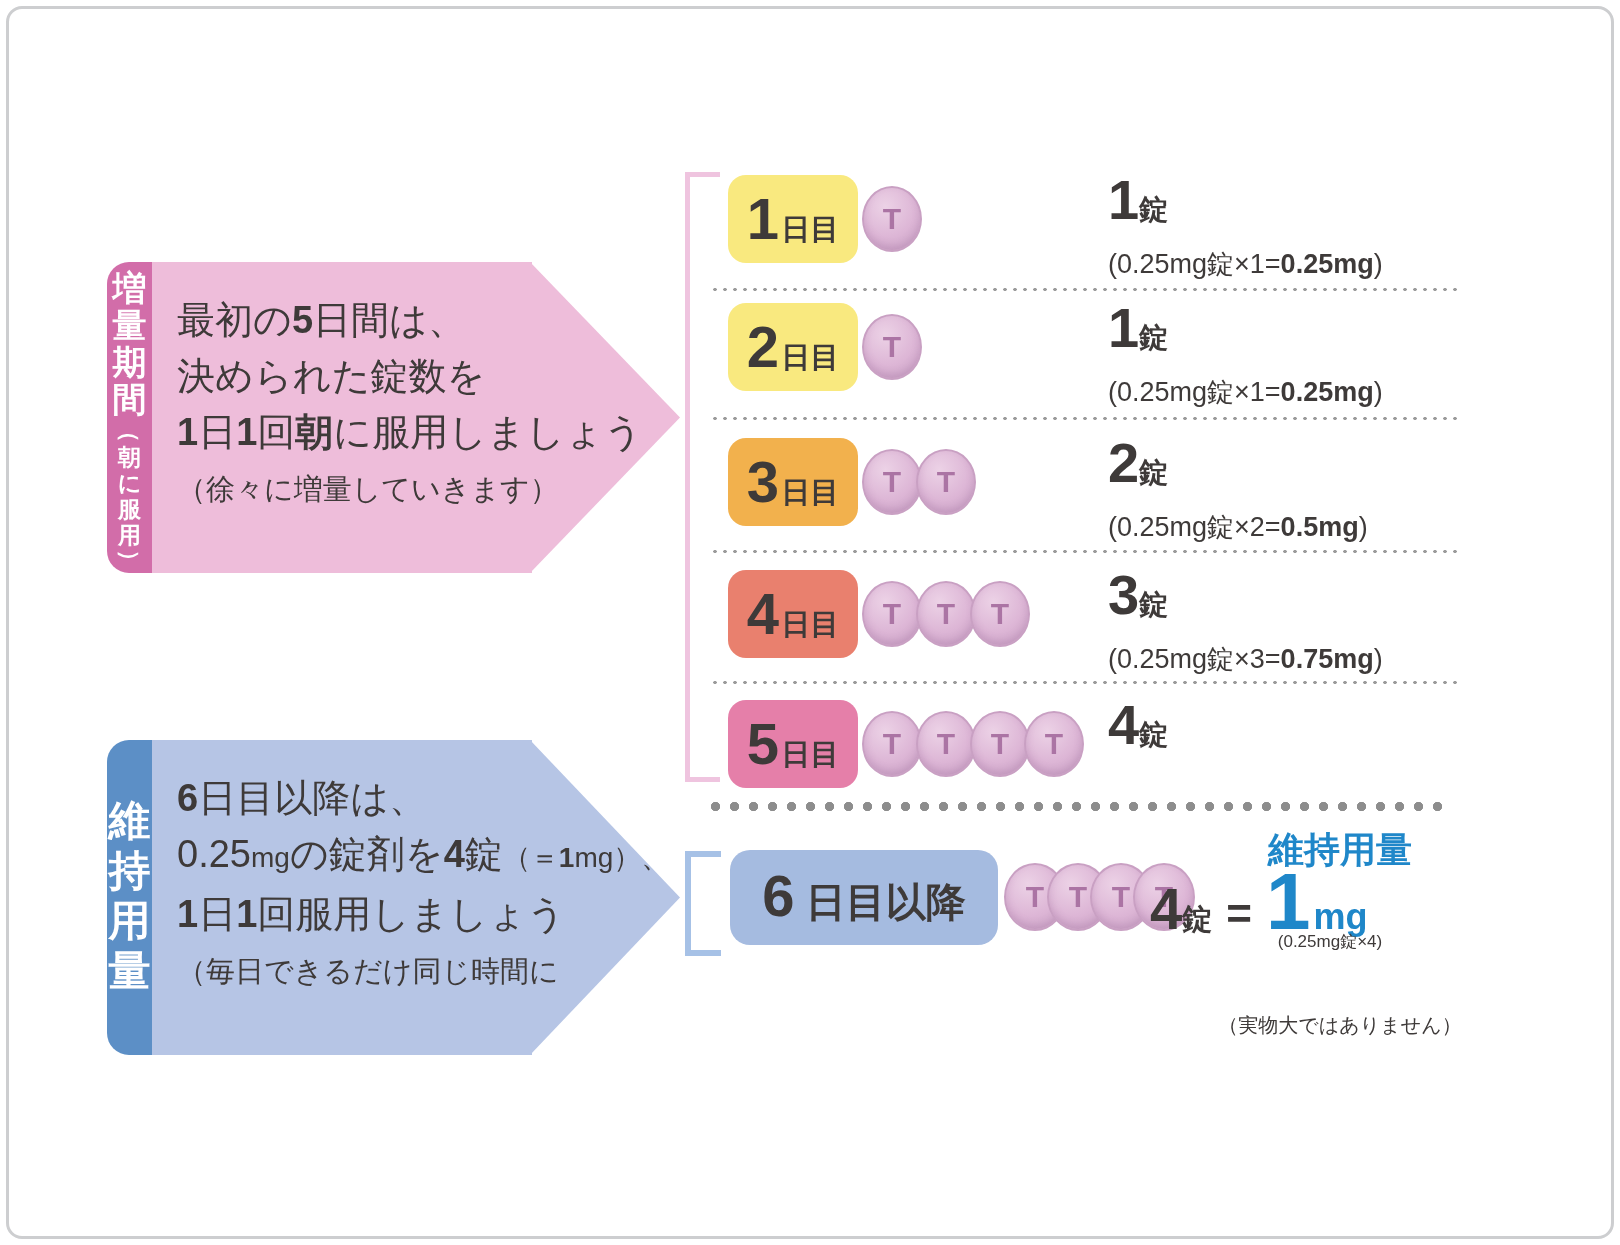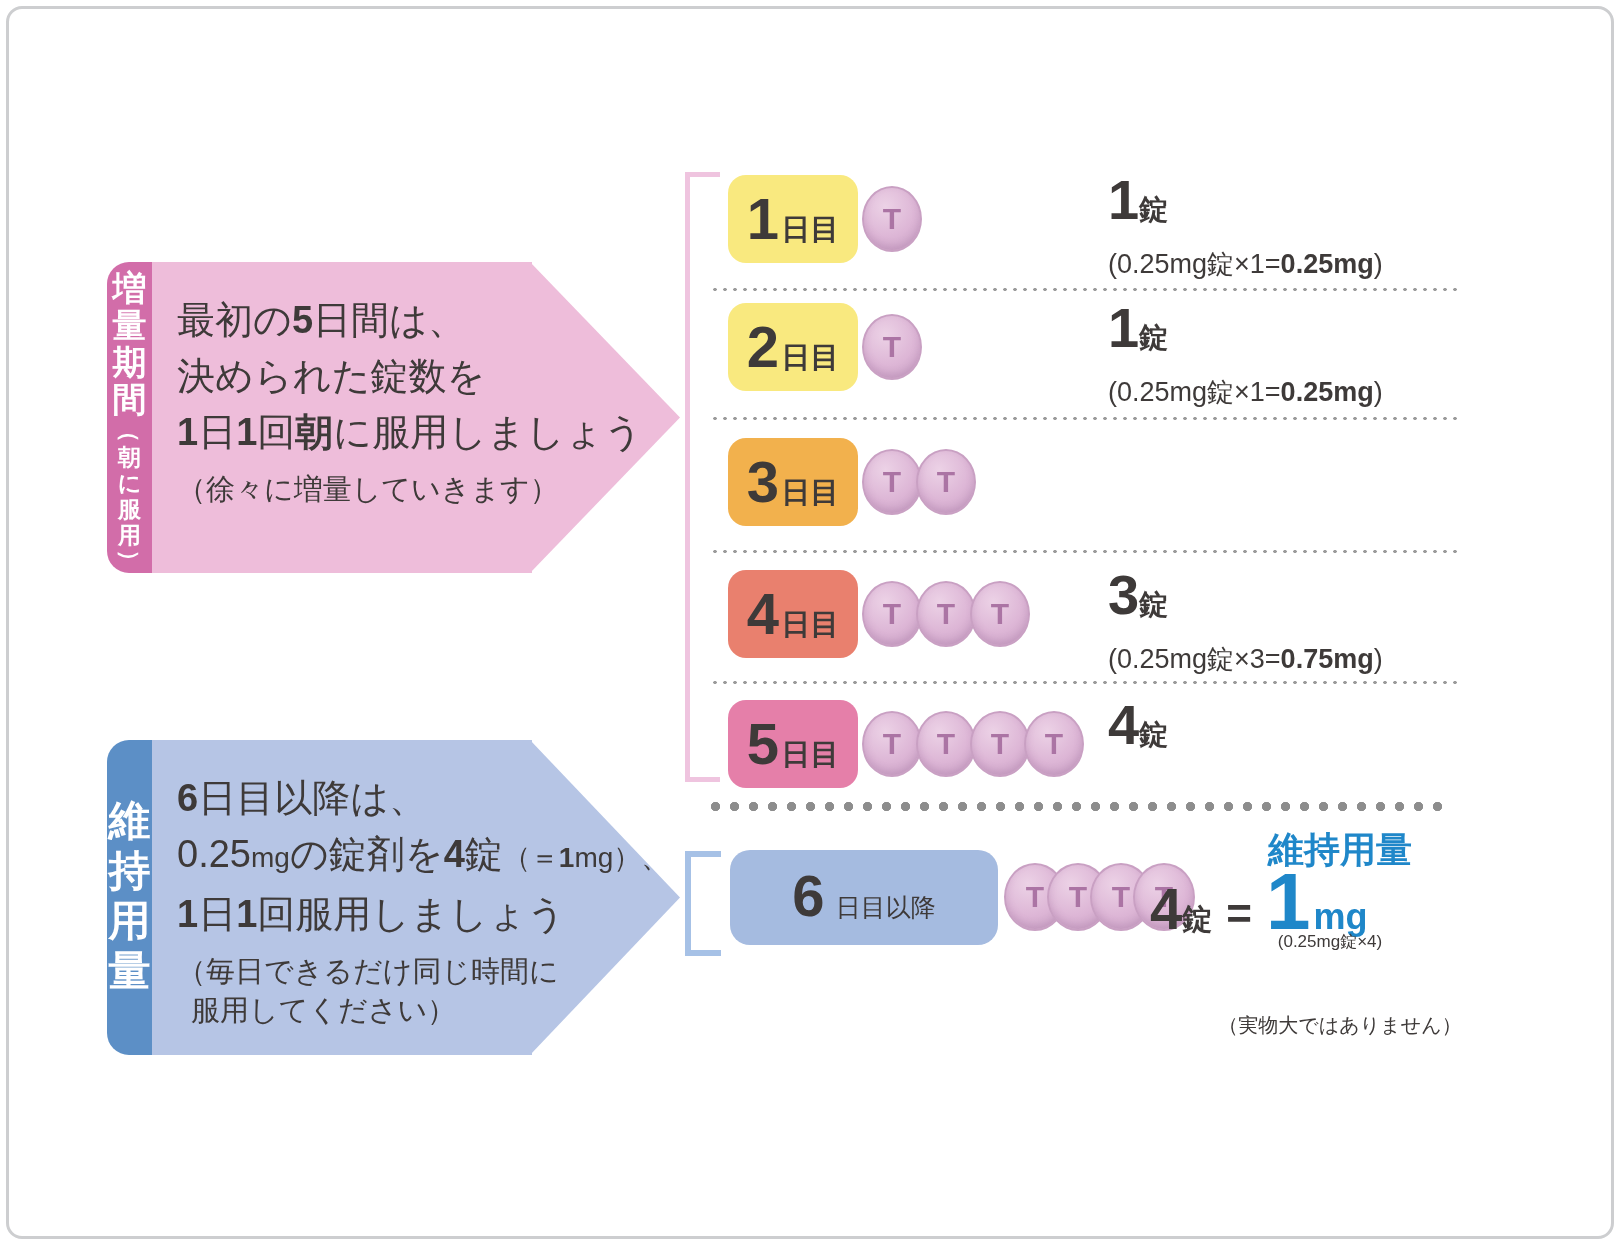--- a/index.html
+++ b/index.html
@@ -61,21 +61,21 @@
     background-size:10px 5px;background-repeat:repeat-x;}
   .bigsep{position:absolute;left:706px;top:801px;width:738px;height:11px;
     background-image:radial-gradient(circle,#8d8d8d 4.4px,transparent 4.9px);
     background-size:19px 11px;background-repeat:repeat-x;}
 
   
   .mrow{position:absolute;left:730px;top:850px;width:790px;height:120px;}
   .mbadge{position:absolute;left:0;top:0;width:268px;height:95px;border-radius:20px;
     display:flex;align-items:baseline;justify-content:center;padding-top:8px;box-sizing:border-box;}
   .mbadge .num{font-size:58px;font-weight:700;line-height:76px;}
-  .mbadge .sfx{font-size:25px;font-weight:400;margin-left:11px;}
+  .mbadge .sfx{font-size:40px;font-weight:700;margin-left:11px;}
   .mrow .pills{left:274px;top:47px;}
   .mrow .pill{width:58px;height:64px;}
   .mrow .pill + .pill{margin-left:-19px;}
   .mmain{position:absolute;left:420px;top:6px;display:flex;align-items:baseline;white-space:nowrap;}
   .mmain .cnt{font-size:58px;font-weight:700;line-height:80px;}
   .mmain .cu{font-size:30px;font-weight:700;}
   .mmain .eq{font-size:44px;font-weight:700;margin:0 14px;}
   .mmain .dv{font-size:80px;font-weight:700;}
   .mmain .du{font-size:36px;font-weight:700;margin-left:3px;}
   .blue-ink{color:#1f87c9;}
@@ -129,21 +129,20 @@
           <div class="vch">持</div>
           <div class="vch">用</div>
           <div class="vch">量</div>
         </div>
     </div>
     <div class="btext">
       <div class="bline"><span class="b ">6</span><span>日目以降は、</span></div>
       <div class="bline"><span>0.25</span><span class="s">mg</span><span>の錠剤を</span><span class="b ">4</span><span>錠</span><span class="s">（＝</span><span class="b s">1</span><span class="s">mg</span><span class="s">）、</span></div>
       <div class="bline"><span class="b ">1</span><span>日</span><span class="b ">1</span><span>回服用しましょう</span></div>
       <div class="bnote">（毎日できるだけ同じ時間に</div>
-      <div class="bnote2">服用してください）</div>
     </div>
   </div>
 
   <div class="bracket pink"></div>
   <div class="bracket blue"></div>
 
   <div id="rows-host">
       <div class="row" style="top: 175px;">
         <div class="badge" style="background: rgb(249, 233, 127);">
           <span class="num">1</span>
@@ -171,20 +170,24 @@
         </div>
       </div>
       <div class="row" style="top: 438px;">
         <div class="badge" style="background: rgb(242, 177, 77);">
           <span class="num">3</span>
           <span class="sfx">日目</span>
         </div>
         <div class="pills">
           <div class="pill">T</div>
           <div class="pill">T</div>
+        </div>
+        <div class="dose">
+          <div><span class="cnt">2</span><span class="cu">錠</span></div>
+          <div class="formula"><span>(0.25mg錠×2=</span><span class="fb">0.5mg</span><span>)</span></div>
         </div>
       </div>
       <div class="row" style="top: 570px;">
         <div class="badge" style="background: rgb(233, 128, 110);">
           <span class="num">4</span>
           <span class="sfx">日目</span>
         </div>
         <div class="pills">
           <div class="pill">T</div>
           <div class="pill">T</div>

